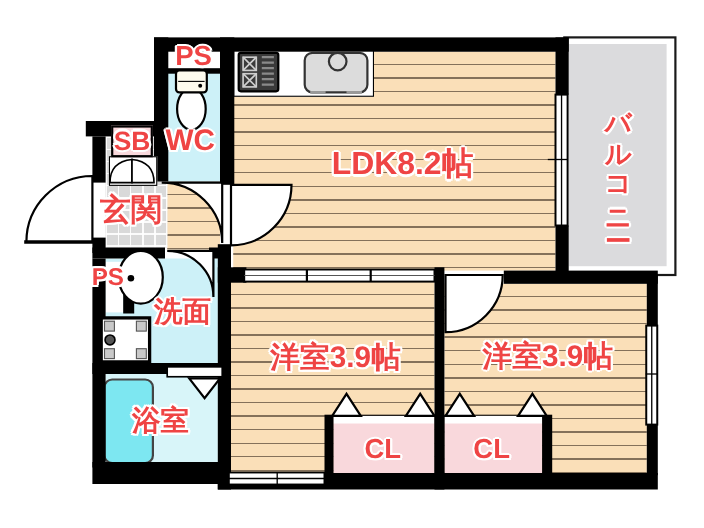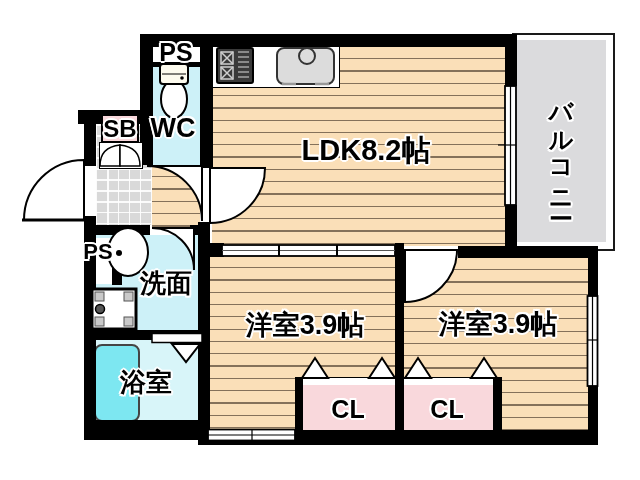--- a/index.html
+++ b/index.html
@@ -11,21 +11,21 @@
         var(--wood_floor,#fadfb8) 0px, var(--wood_floor,#fadfb8) 11px,
         var(--wood_line,#84715a) 11px, var(--wood_line,#84715a) 12.3px);}
   .tile{position:absolute;background:
         repeating-linear-gradient(90deg, rgba(255,255,255,.9) 0 1.5px, transparent 1.5px 11px),
         repeating-linear-gradient(180deg, rgba(255,255,255,.9) 0 1.5px, transparent 1.5px 11px),
         var(--tile_floor,#d9d9d9);}
   .wet{position:absolute;background:var(--wet_floor,#cdf1f8);}
   .bathf{position:absolute;background:var(--bath_floor,#d8f5f9);}
   .pink{position:absolute;background:var(--closet_pink,#f9d8dc);}
   .white{position:absolute;background:#fff;}
-  .lbl{position:absolute;transform:translate(-50%,-50%);font-weight:bold;color:#000000;
+  .lbl{position:absolute;transform:translate(-50%,-50%);font-weight:bold;color:#ef4444;
        white-space:nowrap;line-height:1;
        text-shadow:2px 0 0 #fff,-2px 0 0 #fff,0 2px 0 #fff,0 -2px 0 #fff,
                    1.5px 1.5px 0 #fff,-1.5px 1.5px 0 #fff,1.5px -1.5px 0 #fff,-1.5px -1.5px 0 #fff;}
   .vert{writing-mode:vertical-rl;letter-spacing:3px;}
   svg.overlay{position:absolute;left:0;top:0;}
 </style>
 </head>
 <body>
 
 <div class="plan">
@@ -164,20 +164,21 @@
       <circle cx="307" cy="56" r="8" fill="#dcdcdc" stroke="#333" stroke-width="2"></circle>
       <path d="M282 84 h14 M315 84 h14" stroke="#999" stroke-width="2.5"></path>
     </g>
   </svg>
 
   <div class="abs" style="left:101px;top:114px;width:38px;height:29px;background:var(--closet_pink,#f9d8dc);border:2px solid #000;box-sizing:border-box;"></div>
 
   <div class="lbl" style="left:176px;top:52px;font-size:25px;">PS</div>
   <div class="lbl" style="left:173px;top:128px;font-size:27px;">WC</div>
   <div class="lbl" style="left:120px;top:129px;font-size:24px;">SB</div>
+  <div class="lbl" style="left:119px;top:191px;font-size:28px;">玄関</div>
   <div class="lbl" style="left:366px;top:150px;font-size:29px;">LDK8.2帖</div>
   <div class="lbl vert" style="left:561px;top:147px;font-size:24px;">バルコニー</div>
   <div class="lbl" style="left:98px;top:252px;font-size:22px;">PS</div>
   <div class="lbl" style="left:146px;top:382px;font-size:26px;">浴室</div>
   <div class="lbl" style="left:166px;top:283px;font-size:26px;">洗面</div>
   <div class="lbl" style="left:305px;top:325px;font-size:27px;">洋室3.9帖</div>
   <div class="lbl" style="left:498px;top:324px;font-size:27px;">洋室3.9帖</div>
   <div class="lbl" style="left:348px;top:409px;font-size:25px;">CL</div>
   <div class="lbl" style="left:447px;top:409px;font-size:25px;">CL</div>
 

